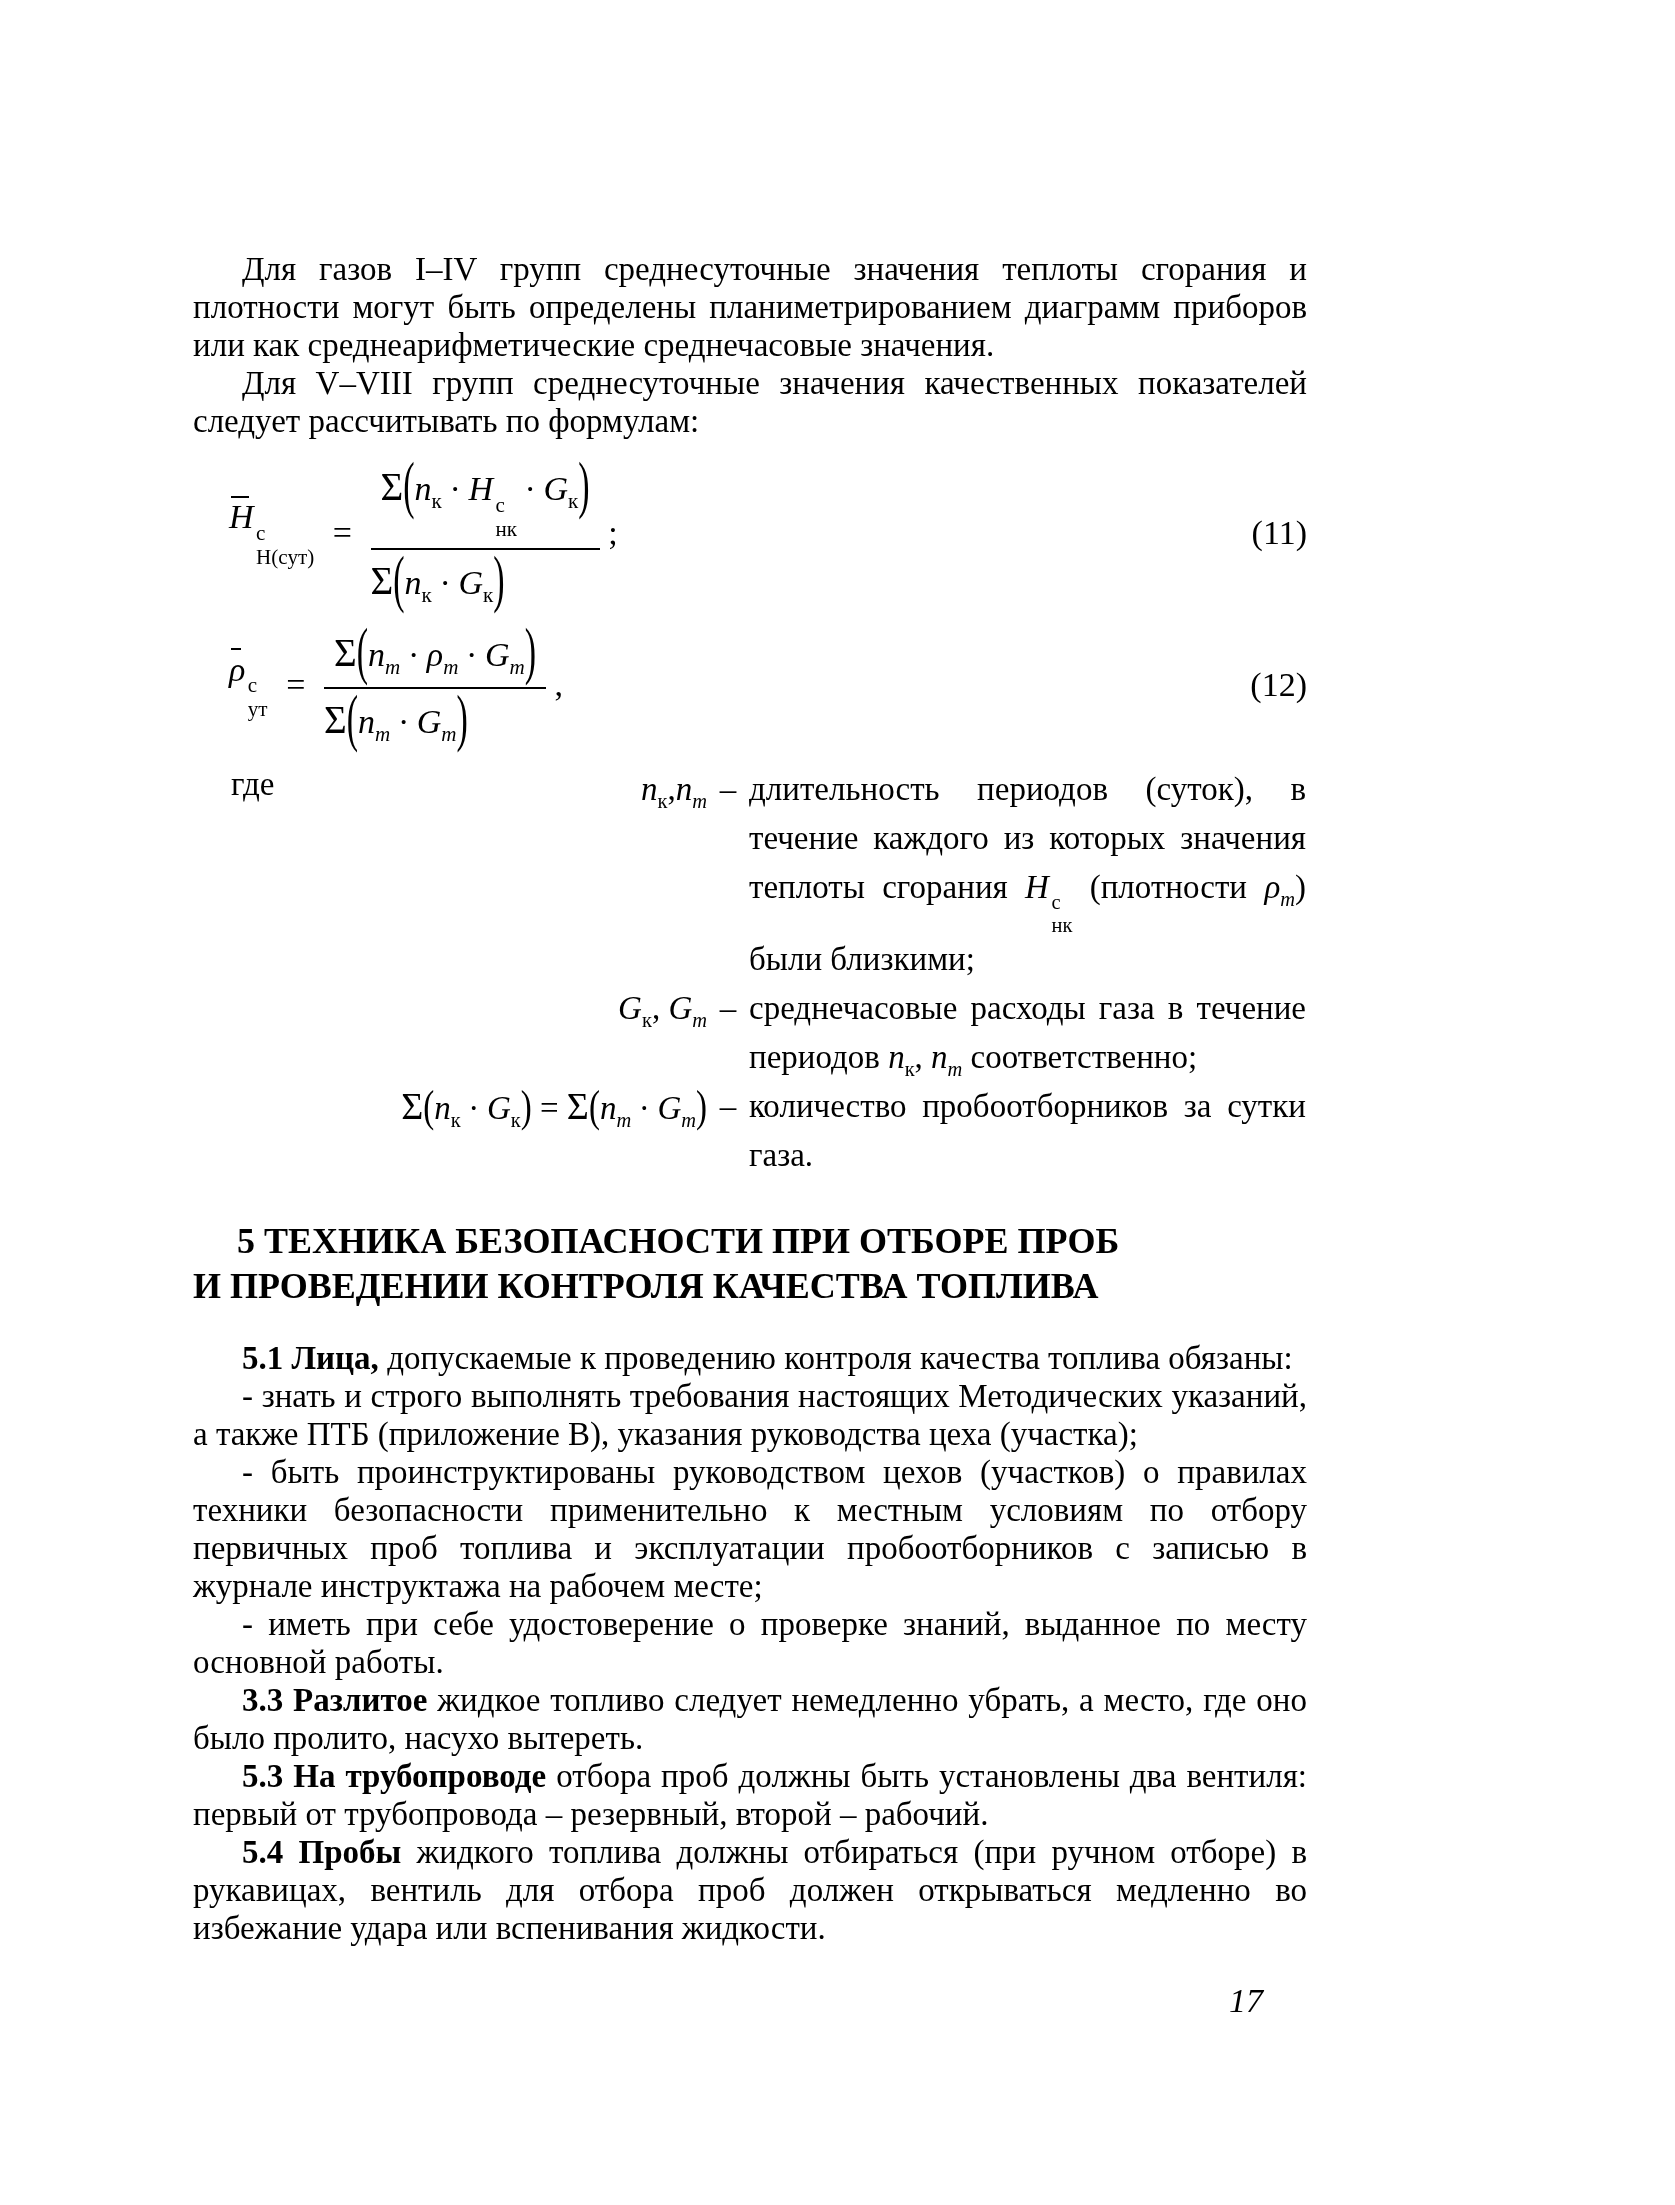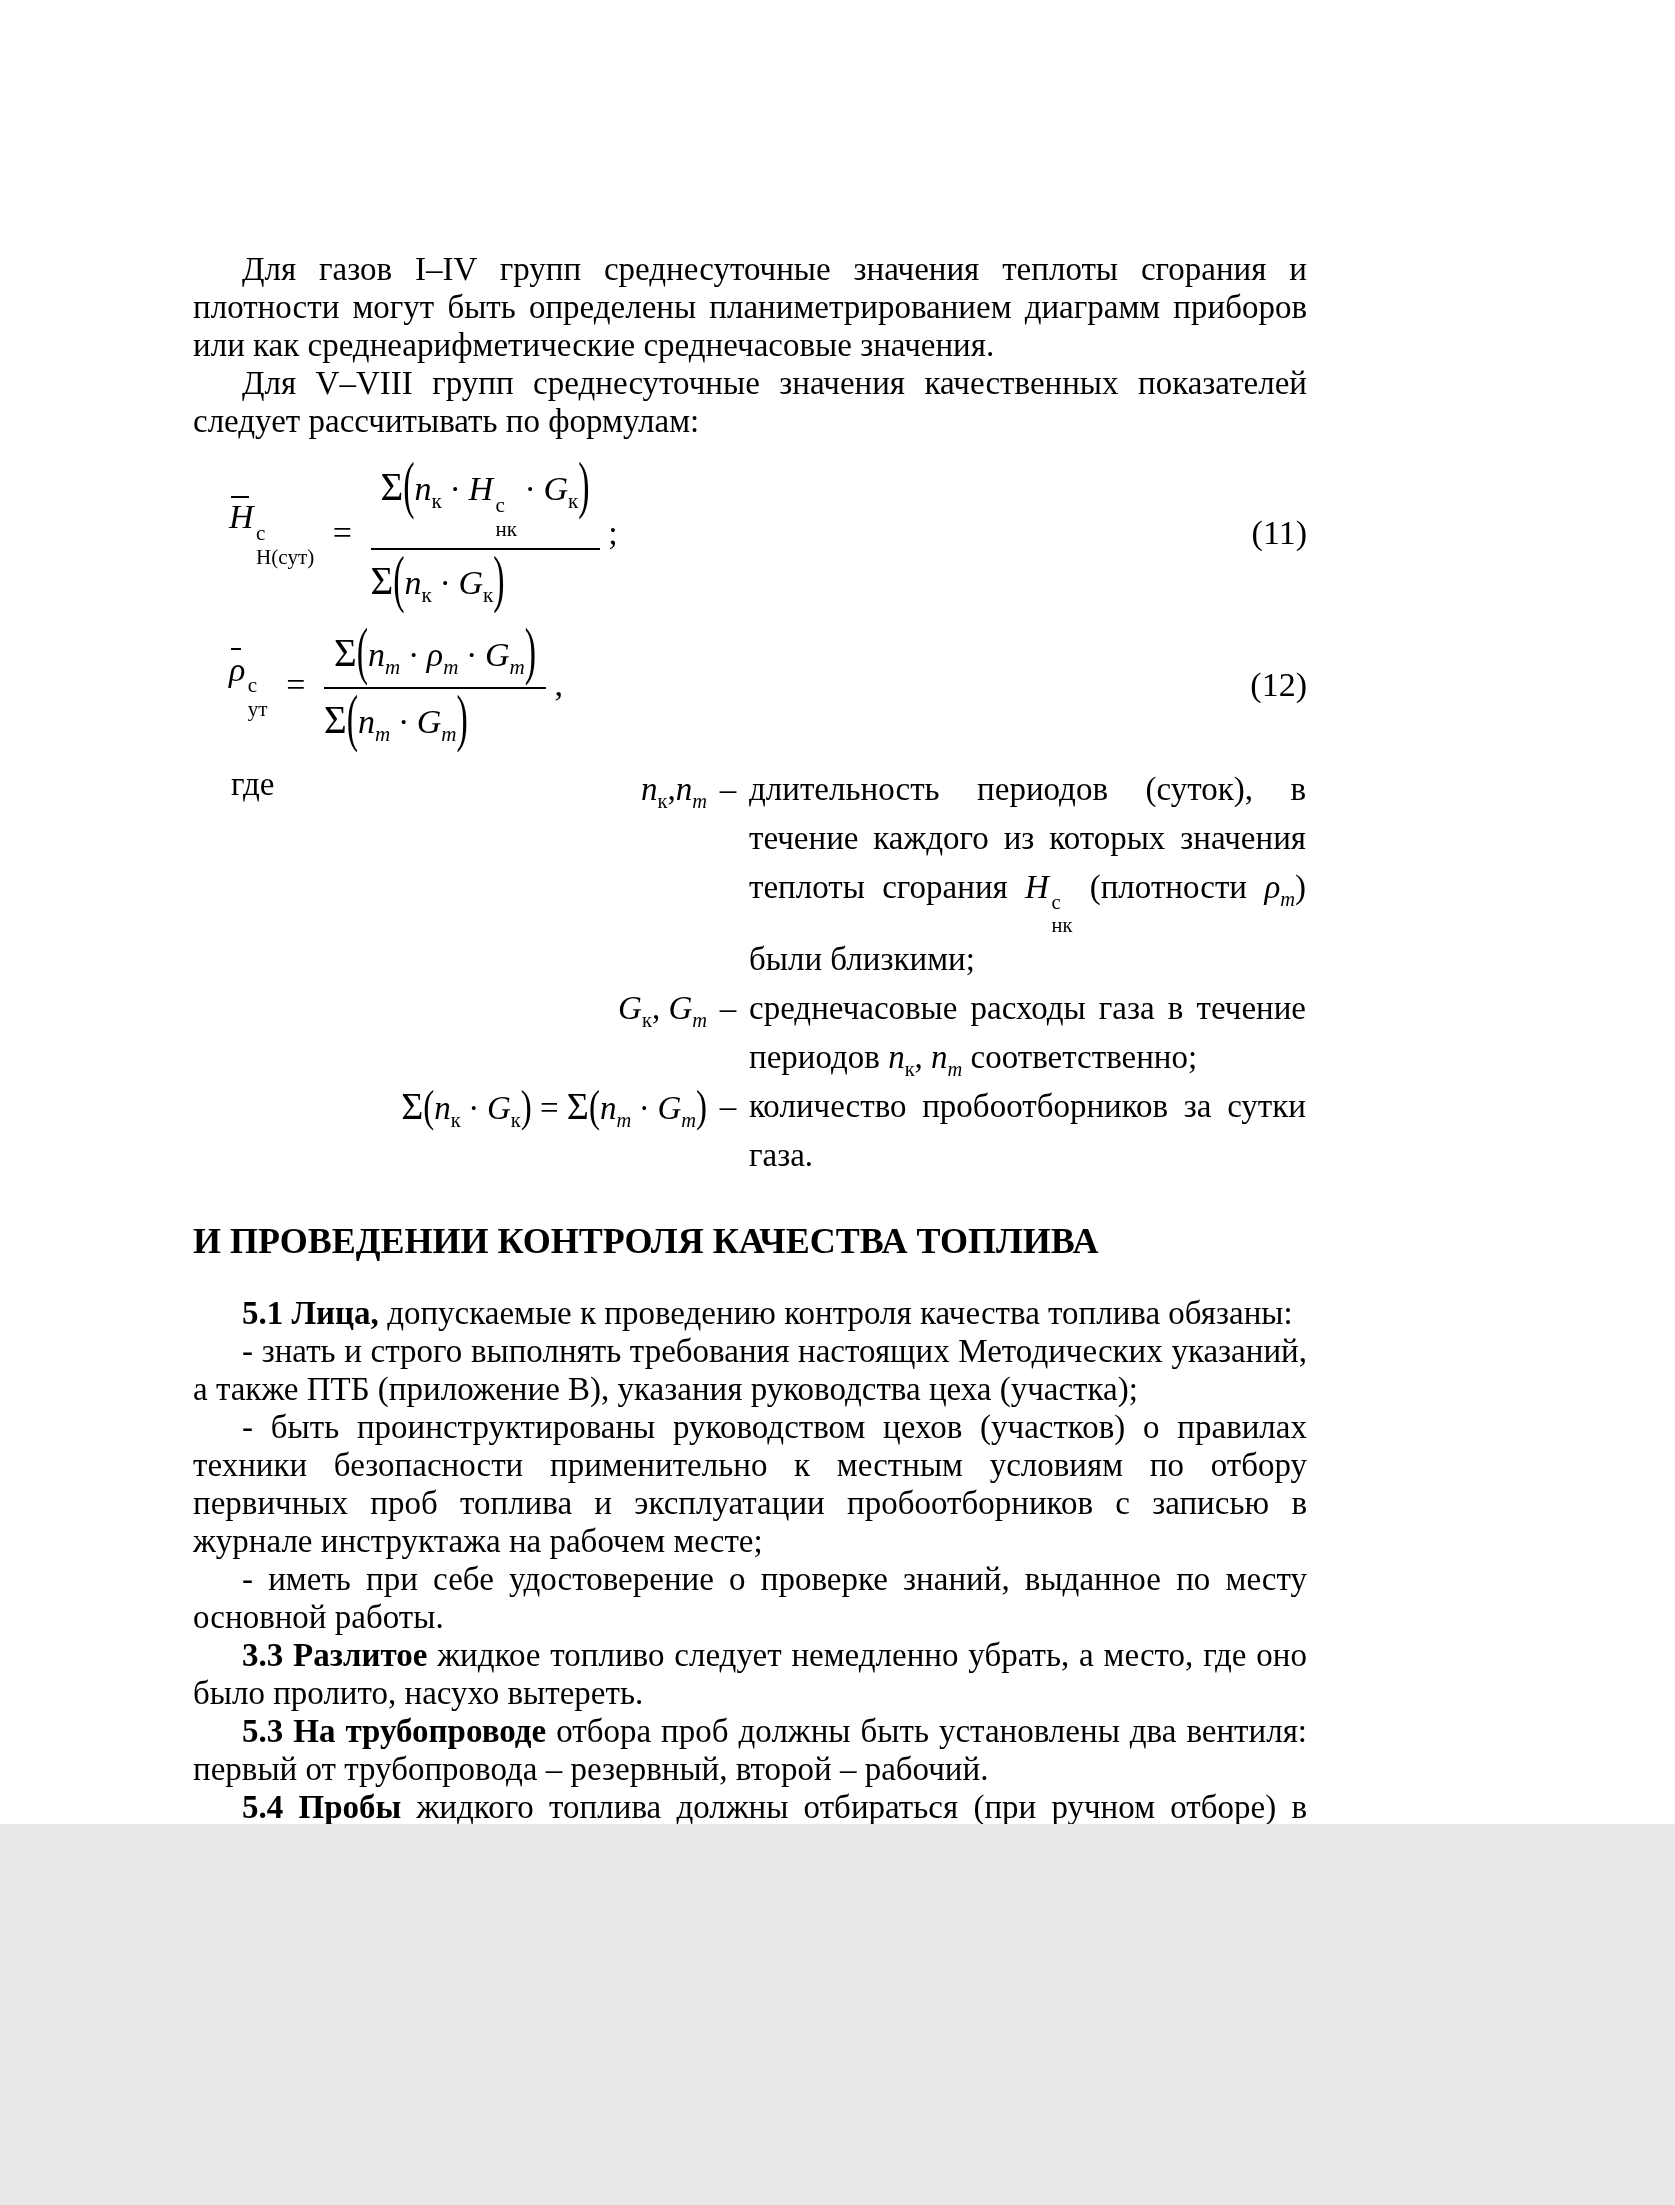--- a/index.html
+++ b/index.html
@@ -1,18 +1,18 @@
 <!DOCTYPE html>
 <html lang="ru" style="font-size:13.5px"><head>
 <meta charset="utf-8">
 <style>
   html,body{margin:0;padding:0;background:#e8e8e8;}
   .page{
     position:relative;
-    width:1676px;height:1824px;
+    width:1676px;height:2205px;
     background:#ffffff;color:#000;
     font-family:"Liberation Serif","DejaVu Serif",serif;
     font-size:33px;line-height:38px;
     overflow:hidden;
     margin:0 auto;
   }
   .content{position:absolute;left:193px;top:250px;width:1114px;}
   p.body{margin:0;text-align:justify;text-indent:49px;}
   b{font-weight:bold;}
 
@@ -110,20 +110,21 @@
         <span class="desc">среднечасовые расходы газа в течение периодов <span class="m var"><span class="mb">n</span><sub>к</sub></span>, <span class="m var"><span class="mb">n</span><sub class="it">m</sub></span> соответственно;</span>
       </div>
       <div class="def-row">
         <span class="sym"><span class="m op"><span class="mb">Σ</span></span><span class="m paren"><span class="mb">(</span></span><span class="m var"><span class="mb">n</span><sub>к</sub></span><span class="m dot"><span class="mb">·</span></span><span class="m var"><span class="mb">G</span><sub>к</sub></span><span class="m paren"><span class="mb">)</span></span> = <span class="m op"><span class="mb">Σ</span></span><span class="m paren"><span class="mb">(</span></span><span class="m var"><span class="mb">n</span><sub class="it">m</sub></span><span class="m dot"><span class="mb">·</span></span><span class="m var"><span class="mb">G</span><sub class="it">m</sub></span><span class="m paren"><span class="mb">)</span></span></span>
         <span class="dash">–</span>
         <span class="desc">количество пробоотборников за сутки газа.</span>
       </div>
     </div>
 
     <div class="heading">
+      <div class="h1">5 ТЕХНИКА БЕЗОПАСНОСТИ ПРИ ОТБОРЕ ПРОБ</div>
       <div class="h2">И ПРОВЕДЕНИИ КОНТРОЛЯ КАЧЕСТВА ТОПЛИВА</div>
     </div>
 
     <p class="body"><b>5.1 Лица,</b> допускаемые к проведению контроля качества топлива обязаны:</p>
     <p class="body">- знать и строго выполнять требования настоящих Методических указаний, а также ПТБ (приложение В), указания руководства цеха (участка);</p>
     <p class="body">- быть проинструктированы руководством цехов (участков) о правилах техники безопасности применительно к местным условиям по отбору первичных проб топлива и эксплуатации пробоотборников с записью в журнале инструктажа на рабочем месте;</p>
     <p class="body">- иметь при себе удостоверение о проверке знаний, выданное по месту основной работы.</p>
     <p class="body"><b>3.3 Разлитое</b> жидкое топливо следует немедленно убрать, а место, где оно было пролито, насухо вытереть.</p>
     <p class="body"><b>5.3 На трубопроводе</b> отбора проб должны быть установлены два вентиля: первый от трубопровода – резервный, второй – рабочий.</p>
     <p class="body"><b>5.4 Пробы</b> жидкого топлива должны отбираться (при ручном отборе) в рукавицах, вентиль для отбора проб должен открываться медленно во избежание удара или вспенивания жидкости.</p>

